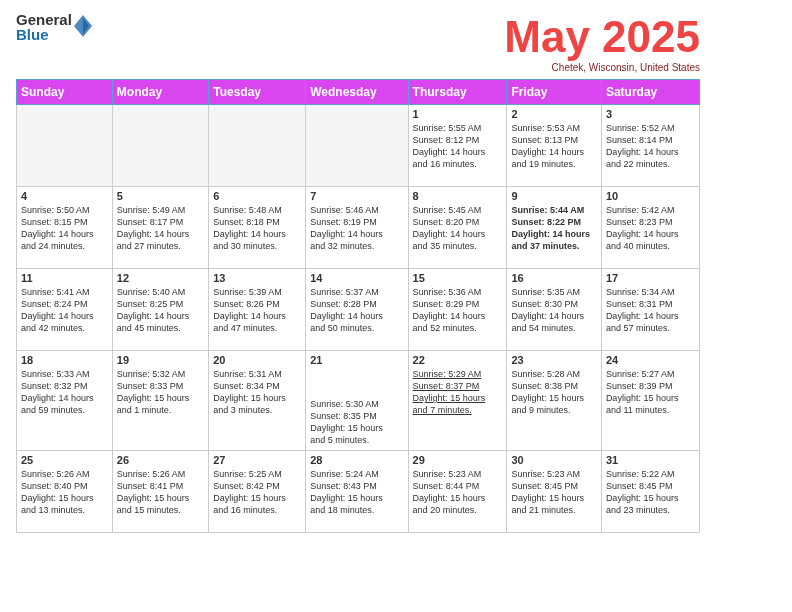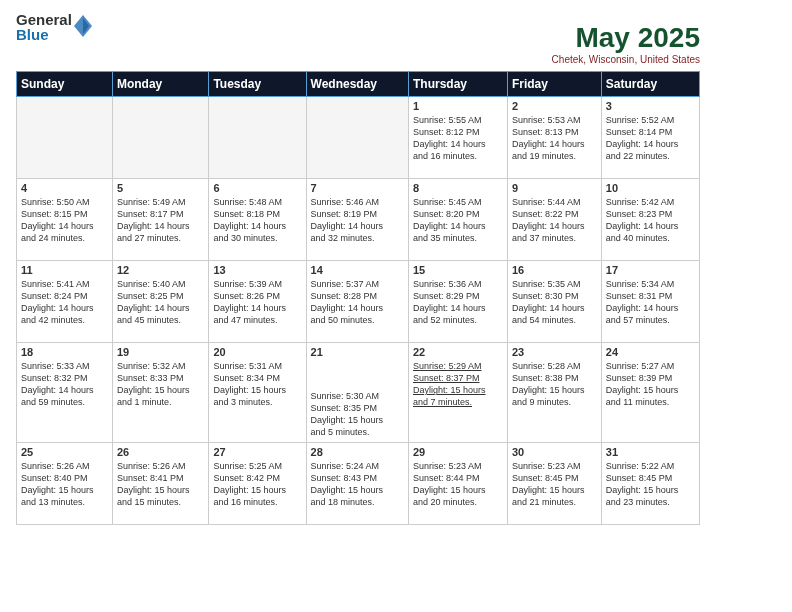--- a/index.html
+++ b/index.html
@@ -45,36 +45,35 @@
     .logo-icon {
       width: 18px;
       height: 22px;
       margin-left: 2px;
       margin-top: -2px;
     }
     .title-block {
       text-align: right;
     }
     .main-title {
-      font-size: 28px;
-      font-weight: bold;
-      color: #14532d;
-      margin-top: 10px;
+      font-size: 44px;
+      font-weight: bold;
+      color: #ef4444;
     }
     .subtitle {
       font-size: 10px;
       color: #7f1d1d;
     }
     .calendar {
       width: 100%;
       border-collapse: collapse;
       border: 1px solid #ccc;
     }
     .calendar th {
-      background-color: #0f172a;
+      background-color: #d946ef;
       color: #fff;
       font-size: 12px;
       font-weight: bold;
       padding: 5px 4px;
       text-align: left;
       border: 1px solid #5a9fd4;
     }
     .calendar td {
       vertical-align: top;
       border: 1px solid #ccc;
@@ -196,21 +195,21 @@
           </td>
           <td>
             <span class="day-num">8</span>
             <div class="day-info" style="white-space: pre-line;">Sunrise: 5:45 AM
 Sunset: 8:20 PM
 Daylight: 14 hours
 and 35 minutes.</div>
           </td>
           <td>
             <span class="day-num">9</span>
-            <div class="day-info" style="white-space: pre-line;">Sunrise: 5:44 AM
+            <div class="day-info" style="white-space: pre-line; font-weight: bold;">Sunrise: 5:44 AM
 Sunset: 8:22 PM
 Daylight: 14 hours
 and 37 minutes.</div>
           </td>
           <td>
             <span class="day-num">10</span>
             <div class="day-info" style="white-space: pre-line;">Sunrise: 5:42 AM
 Sunset: 8:23 PM
 Daylight: 14 hours
 and 40 minutes.</div>

